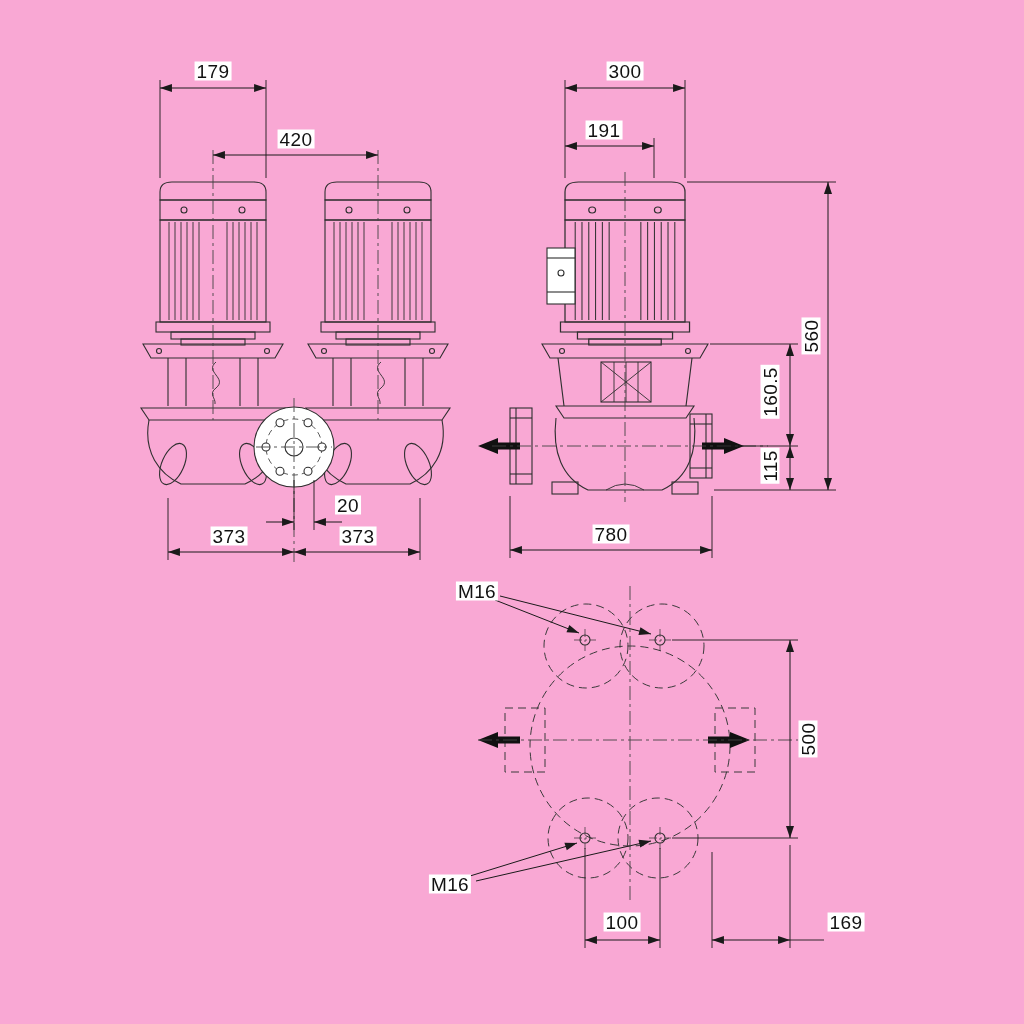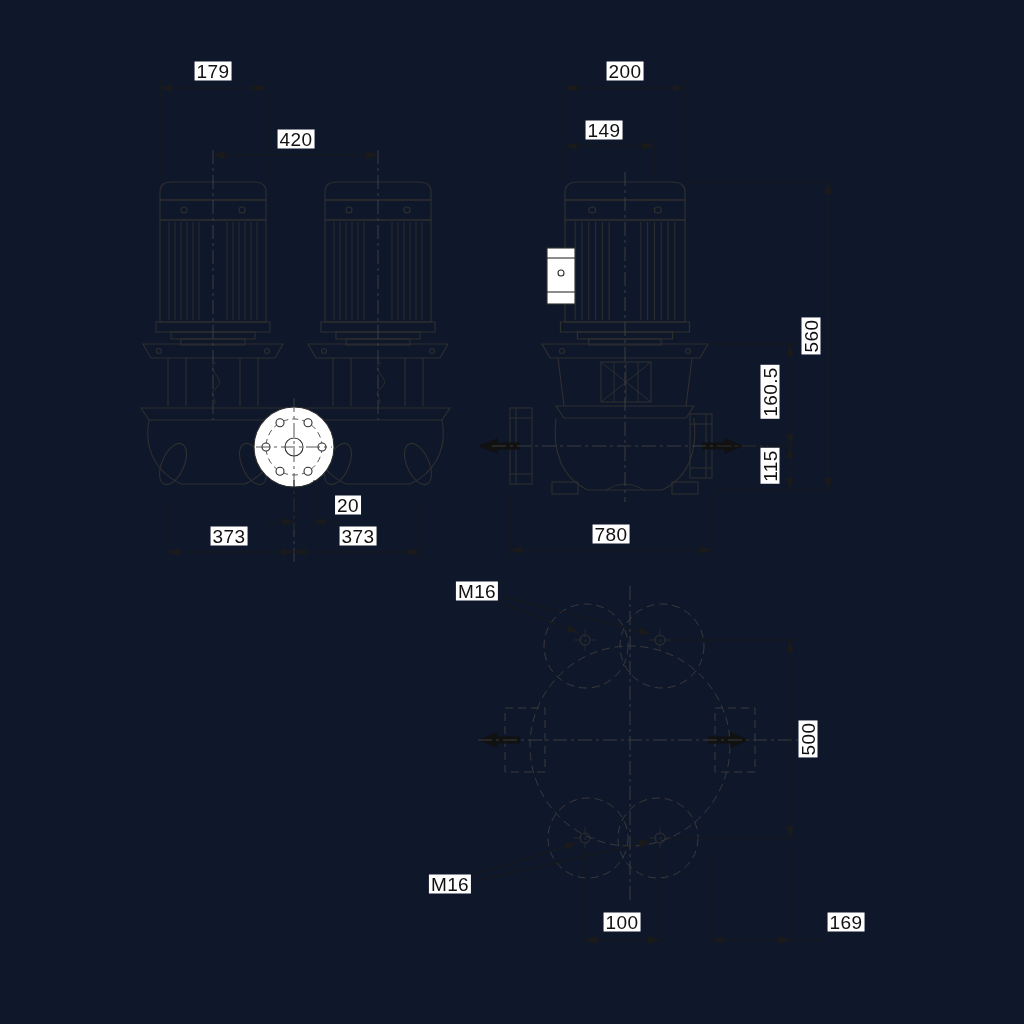--- a/index.html
+++ b/index.html
@@ -1,18 +1,18 @@
 <!DOCTYPE html>
 <html><head>
 <meta charset="utf-8">
 <style>
   * { margin:0; padding:0; box-sizing:border-box; }
   html,body { background:#ffffff; }
   body { width:1024px; height:1024px; font-family:"Liberation Sans", sans-serif; }
-  .canvas { position:relative; width:1024px; height:1024px; background:#0f172a; overflow:hidden; }
+  .canvas { position:relative; width:1024px; height:1024px; background:#f9a8d4; overflow:hidden; }
   .canvas svg { position:absolute; left:0; top:0; }
   .dim {
     position:absolute;
     transform:translate(-50%,-50%);
     font-size:19px;
     color:#111;
     letter-spacing:.4px;
     white-space:nowrap;
     background:#fff;
     padding:0 2px;
@@ -242,22 +242,22 @@
     <line x1="790" y1="940" x2="824" y2="940" stroke-width="0.9"></line>
   </g>
 </svg>
 
 <span class="dim" style="left:213px; top:71px">179</span>
 <span class="dim" style="left:296px; top:139px">420</span>
 <span class="dim" style="left:348px; top:505px">20</span>
 <span class="dim" style="left:229px; top:536px">373</span>
 <span class="dim" style="left:358px; top:536px">373</span>
 
-<span class="dim" style="left:625px; top:71px">200</span>
-<span class="dim" style="left:604px; top:130px">149</span>
+<span class="dim" style="left:625px; top:71px">300</span>
+<span class="dim" style="left:604px; top:130px">191</span>
 <span class="dim vert" style="left:811px; top:336px">560</span>
 <span class="dim vert" style="left:770px; top:392px">160.5</span>
 <span class="dim vert" style="left:770px; top:466px">115</span>
 <span class="dim" style="left:611px; top:534px">780</span>
 
 <span class="dim" style="left:477px; top:591px">M16</span>
 <span class="dim" style="left:450px; top:884px">M16</span>
 <span class="dim vert" style="left:808px; top:739px">500</span>
 <span class="dim" style="left:622px; top:922px">100</span>
 <span class="dim" style="left:846px; top:922px">169</span>

